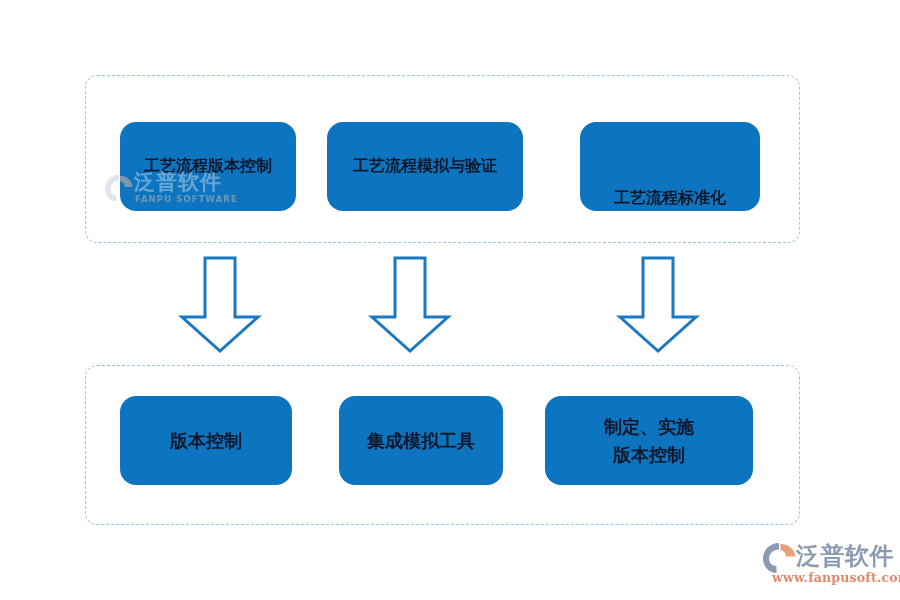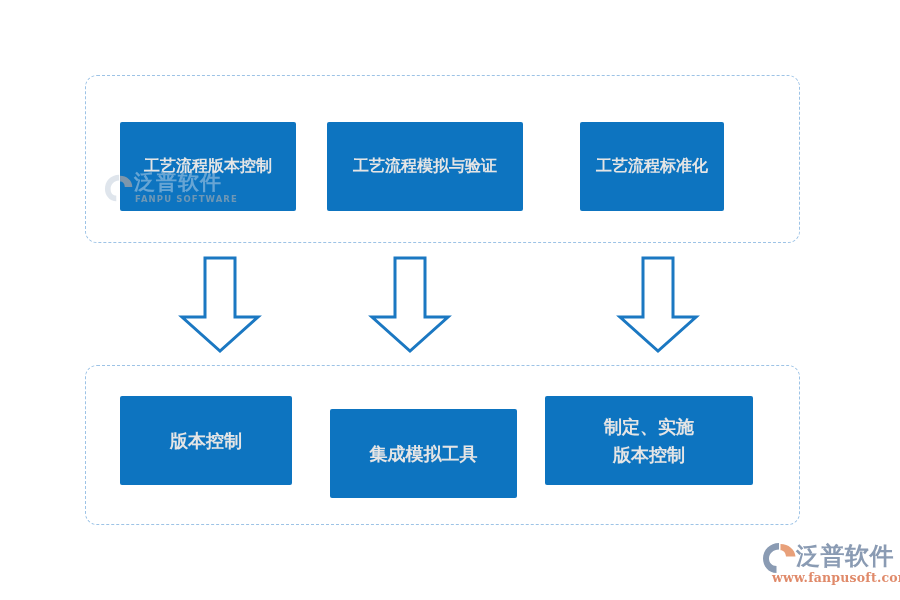--- a/index.html
+++ b/index.html
@@ -54,48 +54,48 @@
     left: 85px;
     top: 365px;
     width: 715px;
     height: 160px;
   }
 
   
   .node {
     position: absolute;
     background: #0d74c0;
-    border-radius: 2px;
+    border-radius: 16px;
     box-sizing: border-box;
     display: flex;
     align-items: center;
     justify-content: center;
-    color: #e5e5e5;
+    color: #0f172a;
     font-family: "DejaVu Serif", "Liberation Serif", serif;
     font-weight: 700;
     text-align: center;
     line-height: 1.55;
     z-index: 3;
   }
   .node-top {
     font-size: 16px;
     top: 122px;
     height: 89px;
   }
   .node-bottom {
     font-size: 18px;
     top: 396px;
     height: 89px;
   }
   #node-top-0 { left: 120px;  width: 176px; }
   #node-top-1 { left: 327px;  width: 196px; align-items: center; }
-  #node-top-2 { left: 580px;  width: 144px; }
+  #node-top-2 { left: 580px;  width: 180px; align-items: flex-end; }
 
   #node-bot-0 { left: 120px;  width: 172px; align-items: center; }
-  #node-bot-1 { left: 330px;  width: 187px; margin-top: 13px; }
+  #node-bot-1 { left: 339px;  width: 164px; }
   #node-bot-2 { left: 545px;  width: 208px; }
 
   .node-lines {
     display: block;
     padding: 0 8px;
   }
   .node-lines span { display: block; }
 
   
   .arrow {

